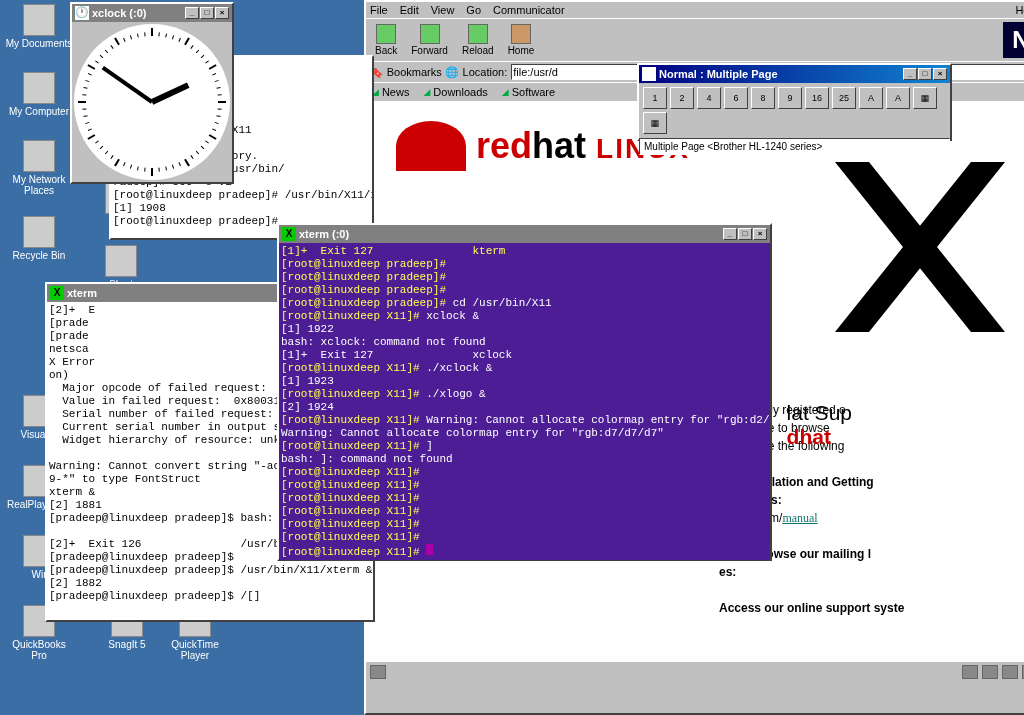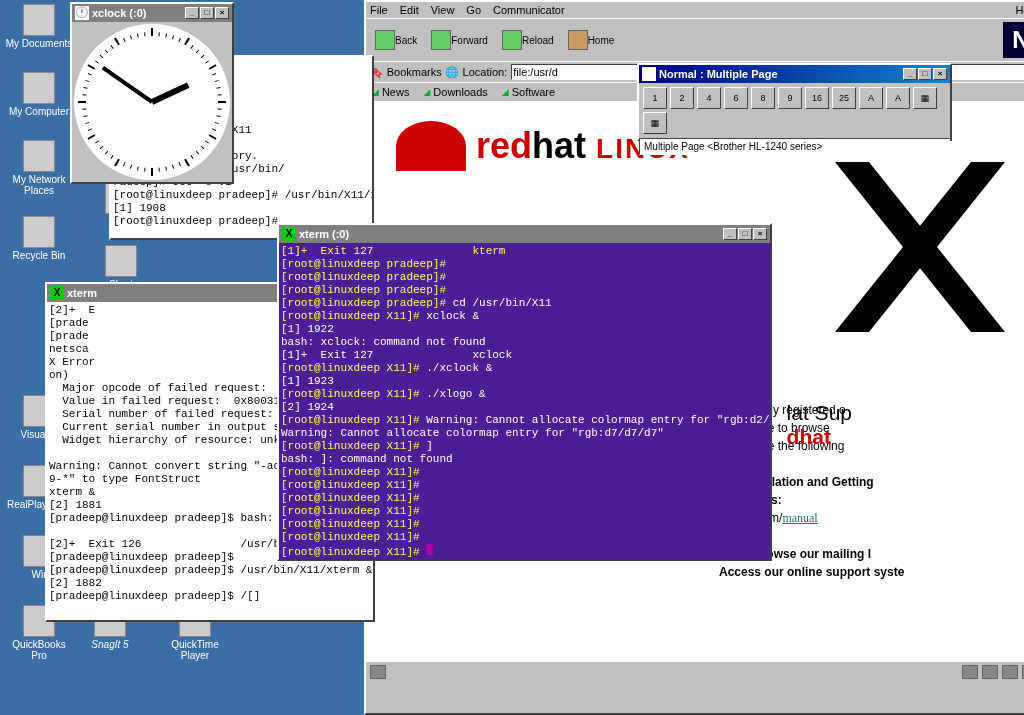--- a/index.html
+++ b/index.html
@@ -12,21 +12,21 @@
 .titlebar .tb-icon { width: 14px; height: 14px; background: #fff; margin-right: 3px; display: inline-block; }
 .titlebar .spacer { flex: 1; }
 .tb-btn { width: 14px; height: 12px; background: #c0c0c0; border: 1px solid; border-color: #fff #404040 #404040 #fff; margin-left: 1px; font-size: 8px; line-height: 10px; text-align: center; color: #000; cursor: pointer; font-family: Arial; }
 .terminal { background: #4c1d95; color: #fff; font-family: "Courier New", monospace; font-size: 11px; padding: 2px; overflow: hidden; white-space: pre; line-height: 13px; }
 .terminal.white { background: #fff; color: #000; }
 .terminal .yellow { color: #ffff55; }
 .terminal .cursor { background: #a0a; display: inline-block; width: 7px; height: 11px; }
 .menubar { background: #c0c0c0; padding: 2px 4px; display: flex; gap: 12px; font-size: 11px; }
 .menubar span { cursor: pointer; }
 .toolbar { background: #c0c0c0; padding: 3px; display: flex; align-items: center; gap: 2px; border-top: 1px solid #fff; }
-.tbutton { display: flex; flex-direction: row; align-items: center; padding: 2px 6px; cursor: pointer; font-size: 10px; }
+.tbutton { display: flex; flex-direction: column; align-items: center; padding: 2px 6px; cursor: pointer; font-size: 10px; }
 .tbutton .ticon { width: 20px; height: 20px; background: #8a8; border: 1px solid #666; margin-bottom: 1px; }
 .location-bar { background: #c0c0c0; padding: 2px 4px; display: flex; align-items: center; gap: 4px; border-top: 1px solid #fff; font-size: 11px; }
 .location-bar input { flex: 1; font-size: 11px; padding: 1px; border: 1px solid; border-color: #404040 #fff #fff #404040; }
 .linkbar { background: #c0c0c0; padding: 3px 6px; display: flex; gap: 14px; border-top: 1px solid #fff; font-size: 11px; }
 .linkbar span { cursor: pointer; display: flex; align-items: center; gap: 3px; }
 .linkbar .lk::before { content: "◢"; color: #0a4; font-size: 9px; }
 .browser-content { background: #fff; overflow: hidden; position: relative; height: 560px; }
 .redhat-logo { display: flex; align-items: center; padding: 20px 30px; }
 .hat { width: 70px; height: 50px; background: #c00; border-radius: 50% 50% 0 0; position: relative; }
 .rh-text { font-size: 36px; font-weight: bold; margin-left: 10px; }
@@ -79,21 +79,21 @@
       <div>RealPlayer Ba</div>
     </div>
     <div class="desktop-icon" style="left: 4px; top: 535px;">
       <div class="icon-img"></div>
       <div>Wir</div>
     </div>
     <div class="desktop-icon" style="left: 4px; top: 605px;">
       <div class="icon-img"></div>
       <div>QuickBooks Pro</div>
     </div>
-    <div class="desktop-icon" style="left: 75px; top: 605px; font-style: italic;">
+    <div class="desktop-icon" style="left: 92px; top: 605px;">
       <div class="icon-img"></div>
       <div>SnagIt 5</div>
     </div>
     <div class="desktop-icon" style="left: 160px; top: 605px;">
       <div class="icon-img"></div>
       <div>QuickTime Player</div>
     </div>
     <div class="desktop-icon" style="left: 86px; top: 182px;">
       <div class="icon-img"></div>
       <div>Pra</div>
@@ -166,20 +166,21 @@
       <div style="flex:1;">
         <div>are already registered o</div>
         <div>simply like to browse</div>
         <div>t.com, use the following</div>
         <br>
         <b>the Installation and Getting</b>
         <div><b>ng Guides:</b></div>
         <div><span>redhat.com/</span><a class="red">manual</a></div>
         <br>
         <b>h and browse our mailing l</b>
+        <div><b>es:</b></div>
         <br>
         <b>Access our online support syste</b>
         <br>
         
         
       </div>
     </div>
   </div>
   <div class="statusbar">
     <div class="sb-icon"></div>

